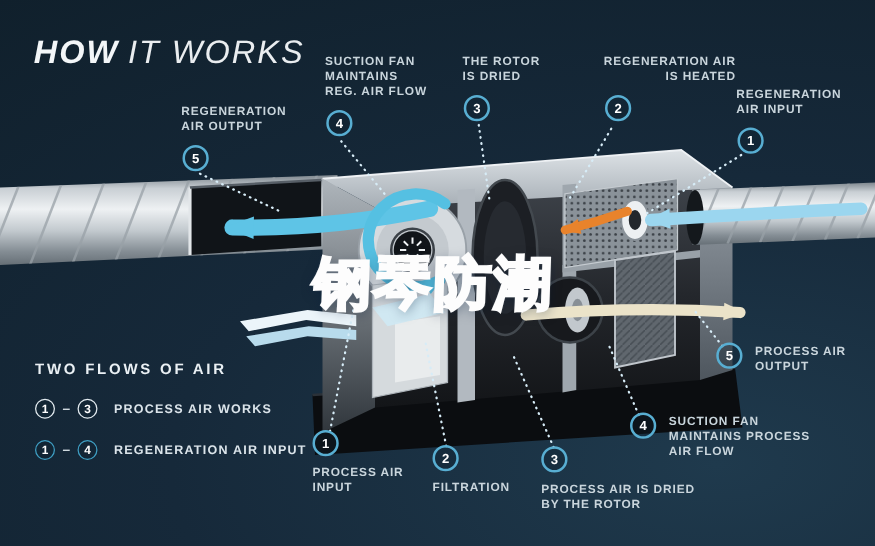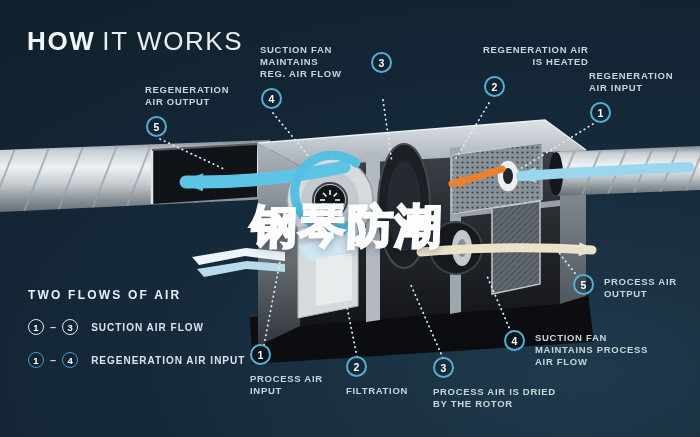--- a/index.html
+++ b/index.html
@@ -3,21 +3,21 @@
 <meta charset="utf-8">
 <style>
   html,body{margin:0;padding:0;background:#0c1722;}
   #stage{
     position:relative;width:700px;height:437px;overflow:hidden;
     font-family:"Liberation Sans",sans-serif;
     background:radial-gradient(130% 110% at 82% 85%, #1f3a4d 0%, #16293a 48%, #10202c 100%);
   }
   #scene{position:absolute;left:0;top:0;width:700px;height:437px;}
   
-  .title{position:absolute;left:27px;top:26px;font-size:26px;letter-spacing:1.6px;color:#f3f6f8;white-space:nowrap;}
+  .title{position:absolute;left:27px;top:26px;font-size:26px;letter-spacing:1.6px;color:#f3f6f8;white-space:nowrap;font-style:italic;}
   .title .b{font-weight:bold;}
   .title .l{font-weight:normal;margin-left:7px;opacity:.96;}
   
   .callout{position:absolute;display:flex;}
   .co-top{flex-direction:column;align-items:flex-start;}
   .co-top .num{margin-top:8px;margin-left:1px;}
   .co-bottom{flex-direction:column;align-items:flex-start;}
   .co-bottom .txt{margin-top:8px;}
   .co-row{flex-direction:row;align-items:flex-start;}
   .co-row .txt{margin-left:10px;margin-top:2px;}
@@ -243,20 +243,22 @@
 AIR OUTPUT</span>
     <span class="num">5</span>
   </div>
   <div class="callout co-top" style="left:260px;top:44px;">
     <span class="txt">SUCTION FAN
 MAINTAINS
 REG. AIR FLOW</span>
     <span class="num">4</span>
   </div>
   <div class="callout co-top" style="left:370px;top:44px;">
+    <span class="txt">THE ROTOR
+IS DRIED</span>
     <span class="num">3</span>
   </div>
   <div class="callout co-top" style="left:483px;top:44px;text-align:right;">
     <span class="txt">REGENERATION AIR
 IS HEATED</span>
     <span class="num">2</span>
   </div>
   <div class="callout co-top" style="left:589px;top:70px;">
     <span class="txt">REGENERATION
 AIR INPUT</span>
@@ -289,21 +291,21 @@
     <span class="txt">PROCESS AIR
 INPUT</span>
   </div>
 
   <div class="legend">
     <div class="hd">TWO FLOWS OF AIR</div>
     <div class="lrow">
       <span class="lnum">1</span>
       <span class="sep">–</span>
       <span class="lnum">3</span>
-      <span class="llabel">SUCTION AIR FLOW</span>
+      <span class="llabel">PROCESS AIR WORKS</span>
     </div>
     <div class="lrow cyan">
       <span class="lnum">1</span>
       <span class="sep">–</span>
       <span class="lnum">4</span>
       <span class="llabel">REGENERATION AIR INPUT</span>
     </div>
   </div>
 
   <div class="watermark">钢琴防潮</div>

